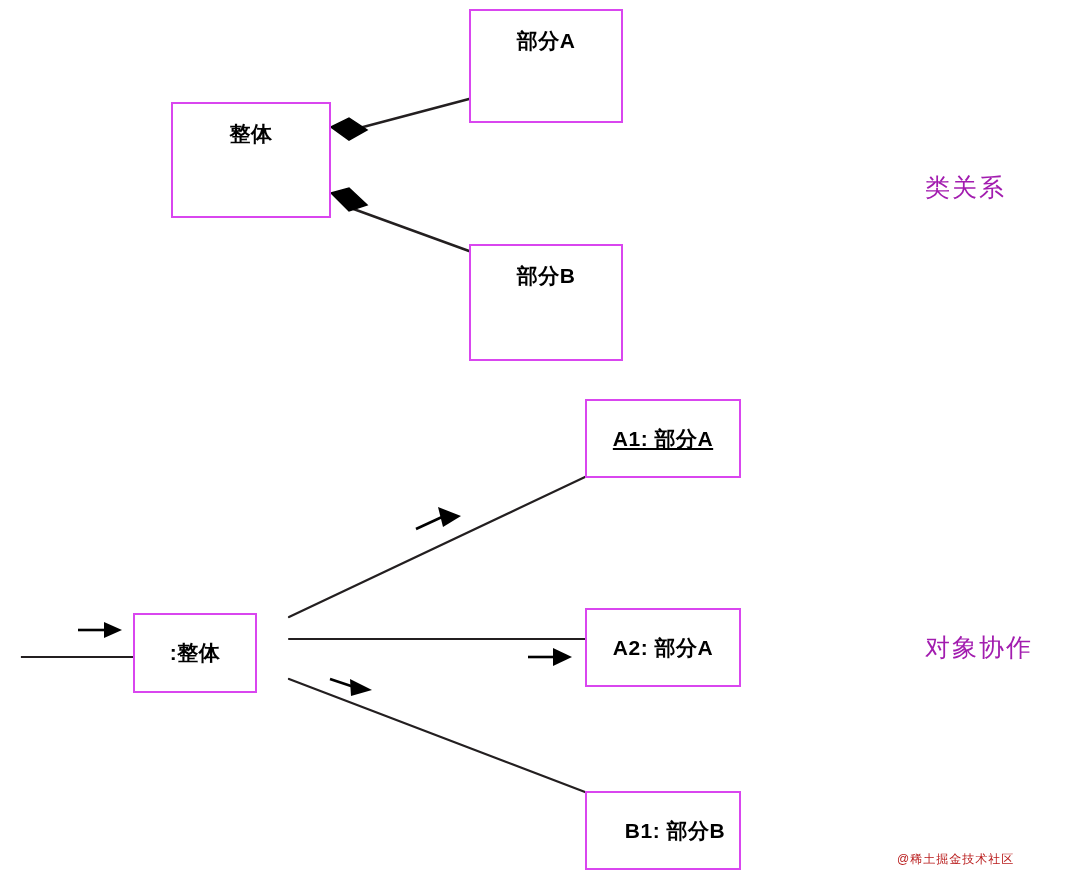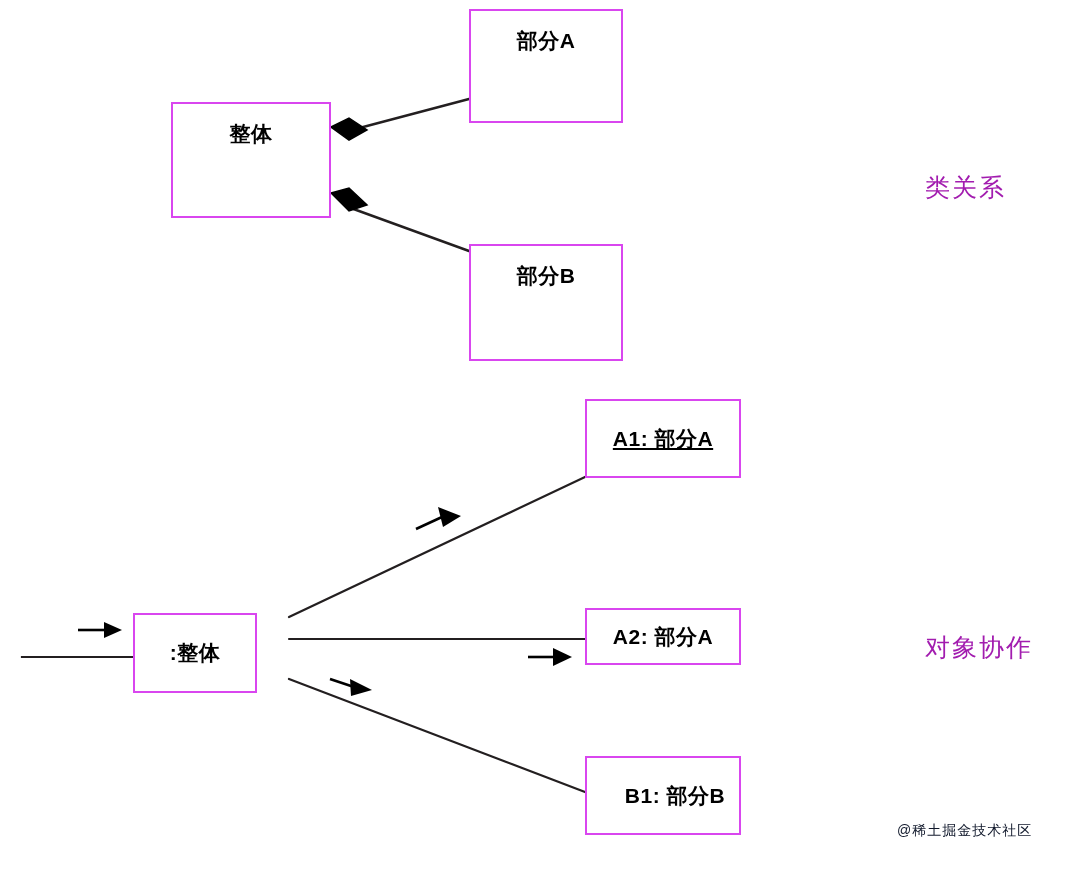--- a/index.html
+++ b/index.html
@@ -61,41 +61,41 @@
     font-size: 21px;
   }
 
   
   #box-whole-class   { left: 171px; top: 102px; width: 160px; height: 116px; }
   #box-part-a-class  { left: 469px; top:   9px; width: 154px; height: 114px; }
   #box-part-b-class  { left: 469px; top: 236px; width: 154px; height: 117px; margin-top: 8px; }
 
   #box-whole-object  { left: 133px; top: 613px; width: 124px; height:  80px; }
   #box-a1            { left: 585px; top: 399px; width: 156px; height:  79px; text-decoration: underline; }
-  #box-a2            { left: 585px; top: 608px; width: 156px; height:  57px; }
-  #box-b1            { left: 585px; top: 756px; width: 156px; height:  79px; padding-left: 24px; }
+  #box-a2            { left: 585px; top: 608px; width: 156px; height:  79px; }
+  #box-b1            { left: 585px; top: 791px; width: 156px; height:  79px; padding-left: 24px; }
 
   
   .section-caption {
     position: absolute;
     font-size: 25px;
     color: #a21caf;
     letter-spacing: 2px;
     white-space: nowrap;
   }
   #caption-class-relation  { left: 925px; top: 171px; }
   #caption-object-collab   { left: 925px; top: 631px; text-align: center; }
 
   
   #watermark {
     position: absolute;
     left: 897px;
-    top: 822px;
-    font-size: 14px;
-    color: #0f172a;
+    top: 851px;
+    font-size: 12px;
+    color: #b91c1c;
     letter-spacing: 1px;
     white-space: nowrap;
     user-select: none;
   }
 </style>
 </head>
 <body>
 
 <div id="canvas-root">
 

